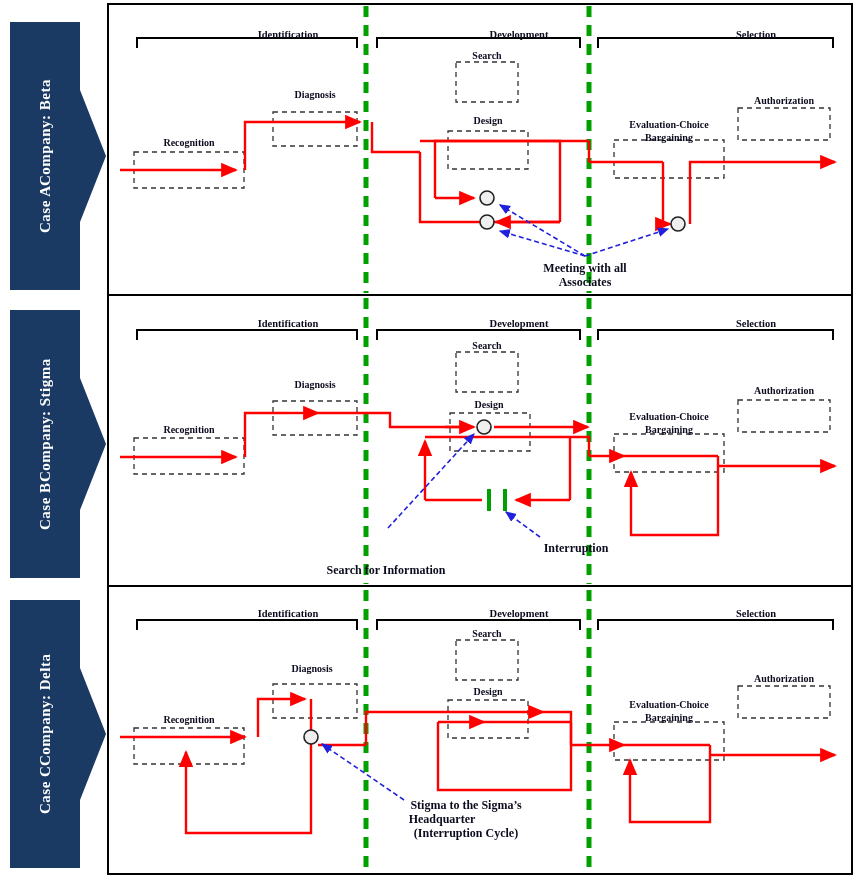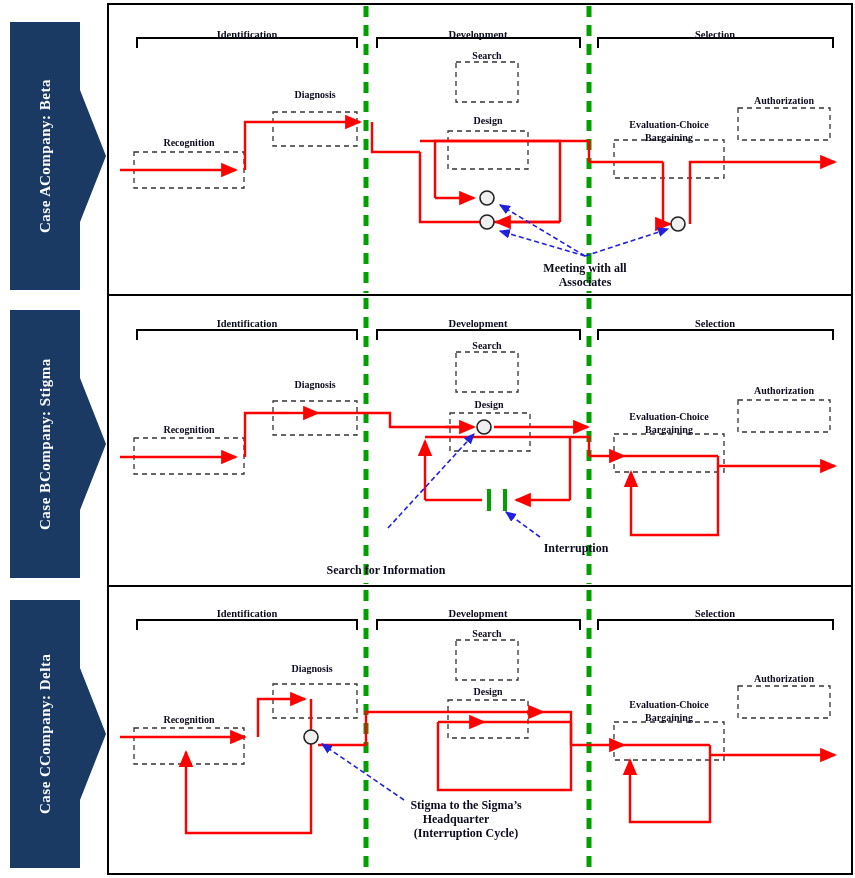--- a/index.html
+++ b/index.html
@@ -22,21 +22,21 @@
   }
   .caselabel span{display:block;}
   .txt{
     position:absolute;
     font-family:"Liberation Serif",serif;
     font-weight:bold;
     color:#0b0b1e;
     white-space:nowrap;
     line-height:1.25;
   }
-  .phase{font-size:10.5px;}
+  .phase{font-size:10.5px;margin-left:41px;}
   .boxlab{font-size:10px;}
   .annot{font-size:12px;text-align:center;}
   .ctr{transform:translateX(-50%);}
 </style>
 </head>
 <body>
 
 <div id="root">
 
   <svg class="layer" viewBox="0 0 855 878">
@@ -256,16 +256,16 @@
 
   <div class="txt boxlab ctr" style="left:189px;top:714px;">Recognition</div>
   <div class="txt boxlab ctr" style="left:312px;top:663px;">Diagnosis</div>
   <div class="txt boxlab ctr" style="left:487px;top:628px;">Search</div>
   <div class="txt boxlab ctr" style="left:488px;top:686px;">Design</div>
   <div class="txt boxlab ctr" style="left:669px;top:699px;">Evaluation-Choice</div>
   <div class="txt boxlab ctr" style="left:669px;top:712px;">Bargaining</div>
   <div class="txt boxlab ctr" style="left:784px;top:673px;">Authorization</div>
 
   <div class="txt annot ctr" style="left:466px;top:798px;">Stigma to the Sigma’s</div>
-  <div class="txt annot ctr" style="left:456px;top:812px;">Headquarter</div>
+  <div class="txt annot ctr" style="left:442px;top:812px;">Headquarter</div>
   <div class="txt annot ctr" style="left:466px;top:826px;">(Interruption Cycle)</div>
 
 </div>
 
 </body></html>

